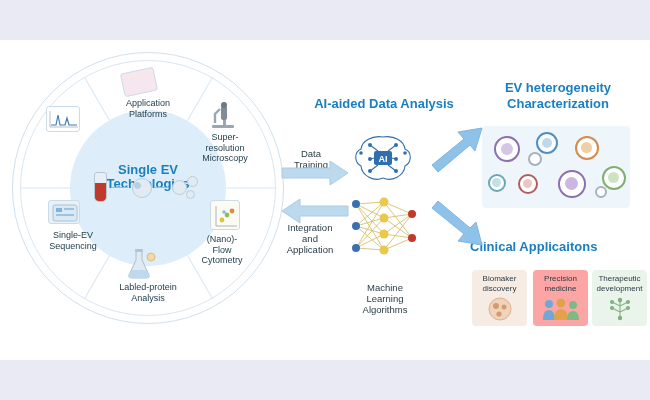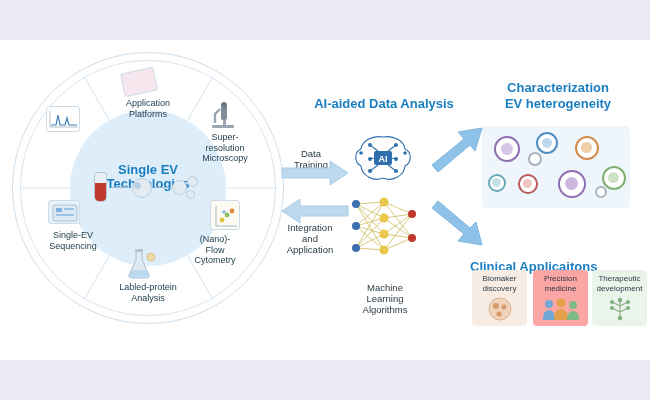--- a/index.html
+++ b/index.html
@@ -275,21 +275,21 @@
 
     <div class="seg-icon card" style="left:198px; top:148px; width:30px; height:30px; background:#fbfbf3;">
       <svg width="30" height="30" viewBox="0 0 30 30">
         <path d="M5 25 L5 5 M5 25 L26 25" stroke="#aab5bd" stroke-width="1" fill="none"></path>
         <circle cx="11" cy="19" r="2.4" fill="#e0c33f"></circle>
         <circle cx="16" cy="14" r="2.4" fill="#8dbf5a"></circle>
         <circle cx="21" cy="10" r="2.4" fill="#e08b3f"></circle>
         <circle cx="13" cy="11" r="1.8" fill="#8fb7d9"></circle>
       </svg>
     </div>
-    <div class="seg-label" style="left:162px; top:182px;">
+    <div class="seg-label" style="left:169px; top:182px;">
       <div>(Nano)-</div>
       <div>Flow</div>
       <div>Cytometry</div>
     </div>
 
     <div class="seg-icon" style="left:112px; top:196px; width:36px; height:32px;">
       <svg width="36" height="32" viewBox="0 0 36 32">
         <path d="M12 3 L12 12 L5 27 Q4 30 8 30 L22 30 Q26 30 25 27 L18 12 L18 3 Z" fill="#dfeaf3" stroke="#aebecb" stroke-width="1"></path>
         <path d="M8 22 L22 22 L25 27 Q26 30 22 30 L8 30 Q4 30 5 27 Z" fill="#bcd9ee"></path>
         <rect x="11" y="1" width="8" height="3" rx="1" fill="#b6c4cf"></rect>
@@ -380,22 +380,22 @@
     </svg>
   </div>
 
   <div class="lbl" style="left:348px; top:262px; width:74px;margin-top:20px;">
     <div>Machine</div>
     <div>Learning</div>
     <div>Algorithms</div>
   </div>
 
   <div class="right-title" style="left:472px; top:80px; width:172px;">
+    <div>EV heterogeneity</div>
     <div>Characterization</div>
-    <div>EV heterogeneity</div>
   </div>
 
   <div class="het-panel">
     <div class="ev-circle" style="left:12px; top:10px; width:26px; height:26px; background:#ffffff; border:2px solid #8e6fb0;"></div>
     <div class="ev-circle" style="left:19px; top:17px; width:12px; height:12px; background:#d6c6e6;"></div>
 
     <div class="ev-circle" style="left:54px; top:6px; width:22px; height:22px; background:#ffffff; border:2px solid #4f8fc4;"></div>
     <div class="ev-circle" style="left:60px; top:12px; width:10px; height:10px; background:#bcd9ee;"></div>
 
     <div class="ev-circle" style="left:93px; top:10px; width:24px; height:24px; background:#ffffff; border:2px solid #d58b4a;"></div>
@@ -410,21 +410,21 @@
     <div class="ev-circle" style="left:36px; top:48px; width:20px; height:20px; background:#ffffff; border:2px solid #b45c5c;"></div>
     <div class="ev-circle" style="left:41px; top:53px; width:9px; height:9px; background:#eec4c4;"></div>
 
     <div class="ev-circle" style="left:6px; top:48px; width:18px; height:18px; background:#ffffff; border:2px solid #6aa8b8;"></div>
     <div class="ev-circle" style="left:10px; top:52px; width:9px; height:9px; background:#c3e0e6;"></div>
 
     <div class="ev-circle" style="left:46px; top:26px; width:14px; height:14px; background:#ffffff; border:2px solid #a6b2bd;"></div>
     <div class="ev-circle" style="left:113px; top:60px; width:12px; height:12px; background:#ffffff; border:2px solid #a6b2bd;"></div>
   </div>
 
-  <div class="right-title" style="left:470px; top:239px; width:176px; text-align:left;margin-top:20px;">Clinical Applicaitons</div>
+  <div class="right-title" style="left:470px; top:239px; width:176px; text-align:left;">Clinical Applicaitons</div>
 
   <div class="clin-card" style="left:472px; background:#f7ece4;">
     <div class="cap">
       <div>Biomaker</div>
       <div>discovery</div>
     </div>
     <div class="tiny" style="left:15px; top:26px;">
       <svg width="26" height="26" viewBox="0 0 26 26">
         <circle cx="13" cy="13" r="11" fill="#f0d3bb" stroke="#d9b392" stroke-width="1"></circle>
         <circle cx="9" cy="10" r="3" fill="#d79a6d"></circle>

